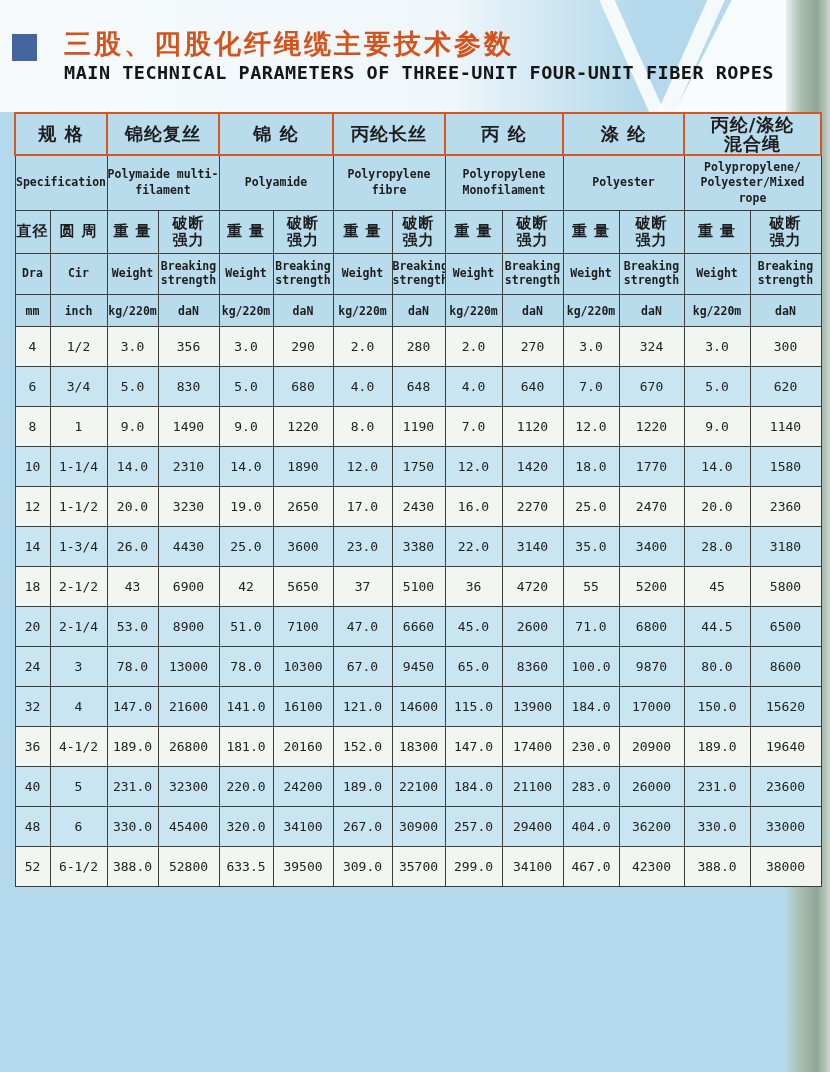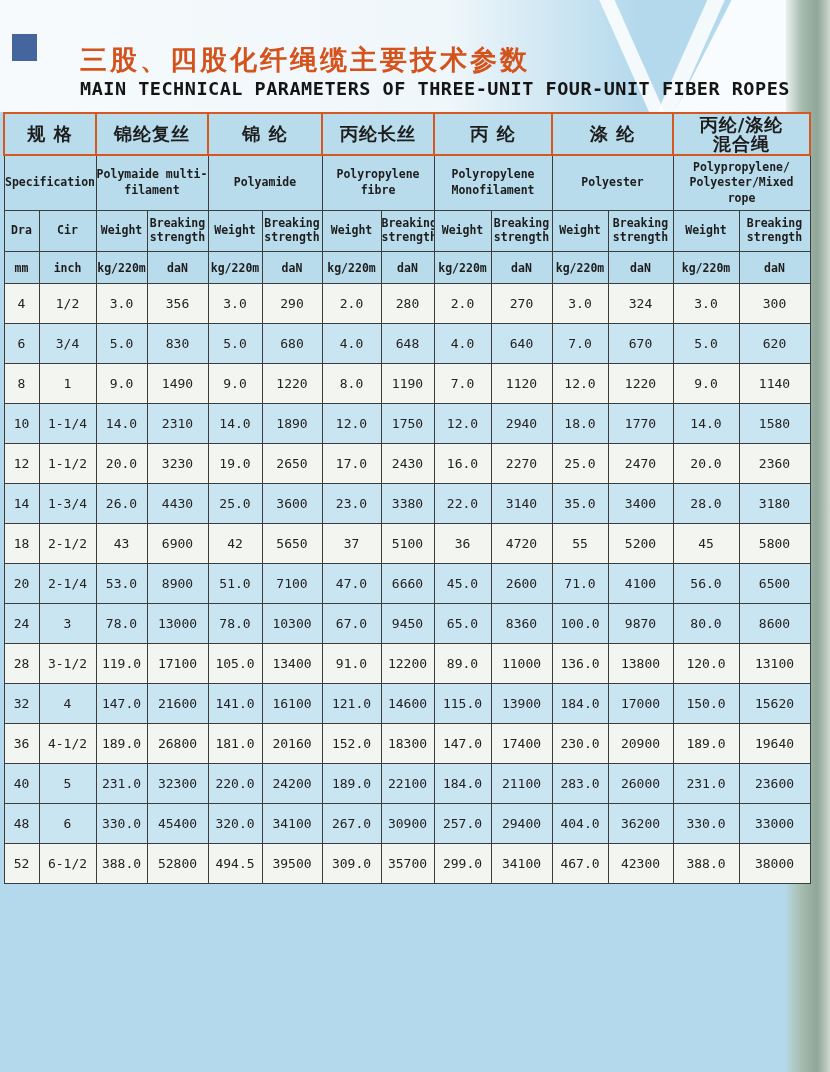--- a/index.html
+++ b/index.html
@@ -13,27 +13,27 @@
   .stripe { position:absolute; background:rgba(255,255,255,0.92); }
   .stripe-a { width:150px; height:560px; left:700px; top:-200px; transform:rotate(27deg); }
   .stripe-b { width:14px;  height:300px; left:640px; top:-60px;  transform:rotate(-24deg); background:rgba(255,255,255,0.85); }
   .stripe-c { width:16px;  height:320px; left:668px; top:-70px;  transform:rotate(24deg);  background:rgba(255,255,255,0.85); }
   .top-fade { position:absolute; left:0; top:0; width:640px; height:112px;
     background:linear-gradient(90deg,rgba(250,252,253,0.95) 0%,rgba(250,252,253,0.85) 70%,rgba(250,252,253,0) 100%); }
   .right-edge { position:absolute; top:0; left:786px; width:44px; height:1072px;
     background:linear-gradient(90deg,rgba(190,208,196,0.25) 0%,#a7bcae 35%,#8fa698 70%,#b9c8bd 92%,#cdd8cf 100%); }
   
   .title-square { position:absolute; left:12px; top:34px; width:25px; height:27px; background:#44659e; }
-  .title-cn { position:absolute; left:64px; top:26px; margin:16px;
+  .title-cn { position:absolute; left:64px; top:26px; margin:0;
     font-family:"DejaVu Sans","Liberation Sans",sans-serif;
     font-size:27px; font-weight:bold; color:#d4531c; letter-spacing:3px; white-space:nowrap; }
-  .title-en { position:absolute; left:64px; top:62px; margin:16px;
+  .title-en { position:absolute; left:64px; top:62px; margin:0;
     font-size:18.5px; font-weight:bold; color:#151515; letter-spacing:0.5px; white-space:nowrap; }
   
-  table.params { position:absolute; left:3px; top:112px; width:806px;
+  table.params { position:absolute; left:14px; top:112px; width:806px;
     border-collapse:collapse; table-layout:fixed; }
   .params th, .params td {
     border:1.6px solid #3d3d3d; text-align:center; vertical-align:middle;
     padding:0; overflow:hidden; white-space:pre-line; }
   .params thead th { background:#b9dcec; font-weight:bold; color:#1d1d1d; }
   .hrow1 th { border:2.4px solid #d4581f; color:#d4581f; height:40px;
     font-family:"DejaVu Sans","Liberation Sans",sans-serif;
     font-size:18px; line-height:1.08; letter-spacing:1px; }
   .hrow2 th { font-size:11.5px; height:54px; line-height:1.35; font-weight:bold; }
   .hrow3 th { font-family:"DejaVu Sans","Liberation Sans",sans-serif;
@@ -93,20 +93,42 @@
       <th colspan="2">Polyamide</th>
       <th colspan="2">Polyropylene
 fibre</th>
       <th colspan="2">Polyropylene
 Monofilament</th>
       <th colspan="2">Polyester</th>
       <th colspan="2">Polypropylene/
 Polyester/Mixed
 rope</th>
     </tr>
+    <tr class="hrow3">
+      <th>直径</th>
+      <th>圆 周</th>
+      <th>重 量</th>
+      <th>破断
+强力</th>
+      <th>重 量</th>
+      <th>破断
+强力</th>
+      <th>重 量</th>
+      <th>破断
+强力</th>
+      <th>重 量</th>
+      <th>破断
+强力</th>
+      <th>重 量</th>
+      <th>破断
+强力</th>
+      <th>重 量</th>
+      <th>破断
+强力</th>
+    </tr>
     <tr class="hrow4">
       <th>Dra</th>
       <th>Cir</th>
       <th>Weight</th>
       <th>Breaking
 strength</th>
       <th>Weight</th>
       <th>Breaking
 strength</th>
       <th>Weight</th>
@@ -191,21 +213,21 @@
       <tr class="shaded">
         <td>10</td>
         <td>1-1/4</td>
         <td>14.0</td>
         <td>2310</td>
         <td>14.0</td>
         <td>1890</td>
         <td>12.0</td>
         <td>1750</td>
         <td>12.0</td>
-        <td>2940</td>
+        <td>1420</td>
         <td>18.0</td>
         <td>1770</td>
         <td>14.0</td>
         <td>1580</td>
       </tr>
       <tr>
         <td>12</td>
         <td>1-1/2</td>
         <td>20.0</td>
         <td>3230</td>
@@ -257,56 +279,40 @@
         <td>2-1/4</td>
         <td>53.0</td>
         <td>8900</td>
         <td>51.0</td>
         <td>7100</td>
         <td>47.0</td>
         <td>6660</td>
         <td>45.0</td>
         <td>2600</td>
         <td>71.0</td>
-        <td>4100</td>
-        <td>56.0</td>
+        <td>6800</td>
+        <td>44.5</td>
         <td>6500</td>
       </tr>
       <tr class="shaded">
         <td>24</td>
         <td>3</td>
         <td>78.0</td>
         <td>13000</td>
         <td>78.0</td>
         <td>10300</td>
         <td>67.0</td>
         <td>9450</td>
         <td>65.0</td>
         <td>8360</td>
         <td>100.0</td>
         <td>9870</td>
         <td>80.0</td>
         <td>8600</td>
       </tr>
-      <tr>
-        <td>28</td>
-        <td>3-1/2</td>
-        <td>119.0</td>
-        <td>17100</td>
-        <td>105.0</td>
-        <td>13400</td>
-        <td>91.0</td>
-        <td>12200</td>
-        <td>89.0</td>
-        <td>11000</td>
-        <td>136.0</td>
-        <td>13800</td>
-        <td>120.0</td>
-        <td>13100</td>
-      </tr>
       <tr class="shaded">
         <td>32</td>
         <td>4</td>
         <td>147.0</td>
         <td>21600</td>
         <td>141.0</td>
         <td>16100</td>
         <td>121.0</td>
         <td>14600</td>
         <td>115.0</td>
@@ -362,21 +368,21 @@
         <td>404.0</td>
         <td>36200</td>
         <td>330.0</td>
         <td>33000</td>
       </tr>
       <tr>
         <td>52</td>
         <td>6-1/2</td>
         <td>388.0</td>
         <td>52800</td>
-        <td>494.5</td>
+        <td>633.5</td>
         <td>39500</td>
         <td>309.0</td>
         <td>35700</td>
         <td>299.0</td>
         <td>34100</td>
         <td>467.0</td>
         <td>42300</td>
         <td>388.0</td>
         <td>38000</td>
       </tr>

